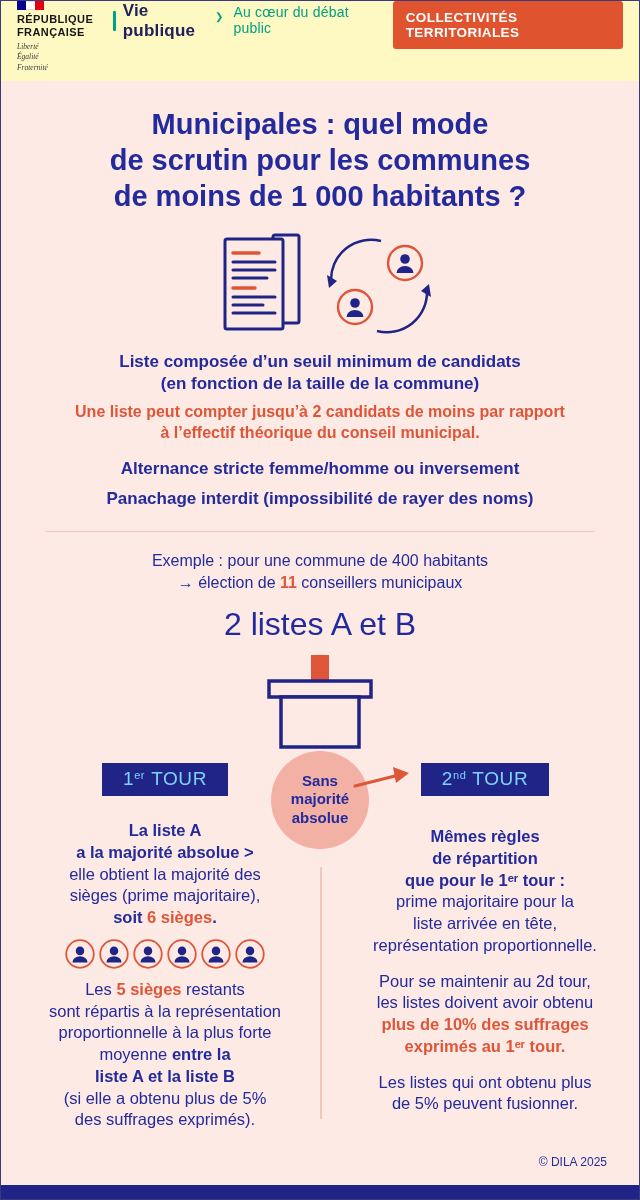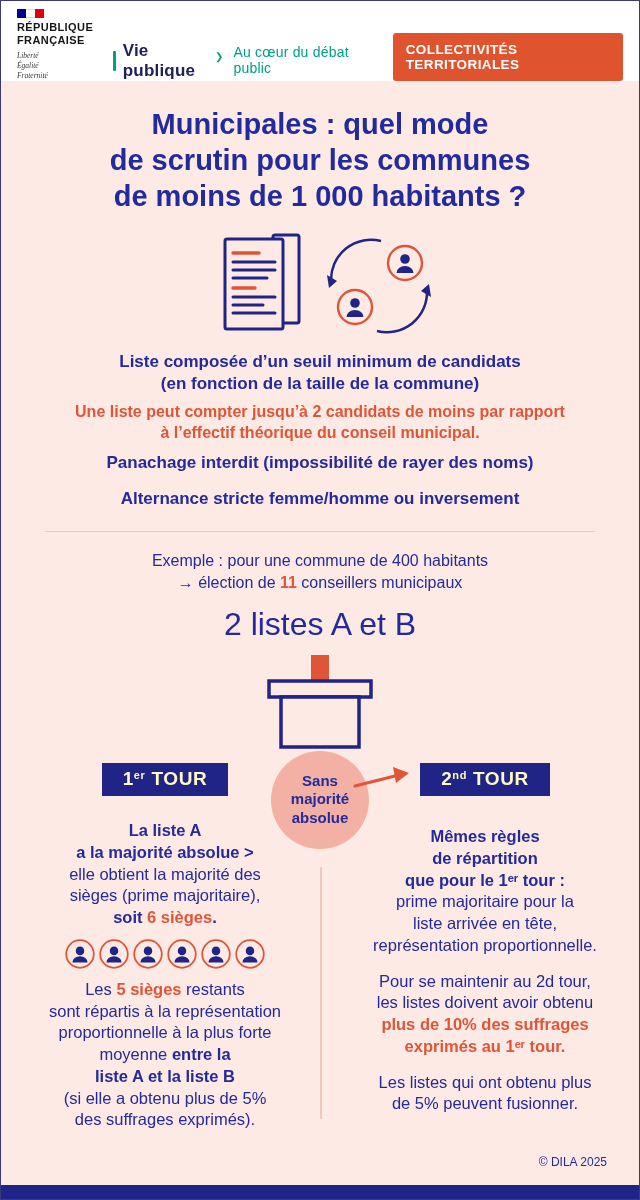--- a/index.html
+++ b/index.html
@@ -3,21 +3,21 @@
 <meta charset="utf-8">
 <style>
   html,body{margin:0;padding:0;background:#e8e8e8;}
   .page{
     width:640px;height:1200px;margin:0 auto;position:relative;overflow:hidden;
     background:#fdeae4;box-sizing:border-box;border:1px solid #3a3a7a;
     font-family:"Liberation Sans","DejaVu Sans",sans-serif;color:#232a9c;
   }
   .pre{white-space:pre-line;}
   
-  .topbar{background:#ffffff;height:80px;display:flex;align-items:flex-end;padding:0 16px;gap:20px;}
+  .topbar{background:#fef9c3;height:80px;display:flex;align-items:flex-start;padding:0 16px;gap:20px;}
   .gov-logo{display:flex;flex-direction:column;line-height:1;}
   .flag{display:flex;width:27px;height:9px;margin-bottom:3px;}
   .flag span{flex:1;display:block;}
   .f-b{background:#000091;}.f-w{background:#ffffff;border-top:1px solid #ddd;border-bottom:1px solid #ddd;}
   .f-r{background:#e1000f;}
   .gov-name{font-weight:bold;color:#161616;font-size:11px;letter-spacing:.4px;line-height:1.15;}
   .gov-motto{font-family:"Liberation Serif","DejaVu Serif",serif;font-style:italic;font-size:7.5px;color:#3a3a3a;line-height:1.35;margin-top:4px;}
   .vp-logo{display:flex;flex-direction:row;justify-content:center;}
   .vp-row{display:flex;align-items:center;}
   .vp-mark{width:3px;height:20px;background:#00a183;margin-right:7px;border-radius:1px;}
@@ -36,21 +36,21 @@
   .example{font-size:16px;line-height:1.35;margin:18px 18px 0;}
   .coral{color:#df5538;}
   .b{font-weight:bold;}
   .lists-title{font-size:32px;font-weight:normal;margin:12px 0 12px;}
   .ballot-wrap{margin-top:8px;}
   
   .tours{position:relative;display:flex;justify-content:space-between;padding:0 18px;margin-top:6px;min-height:380px;text-align:center;}
   .col{position:relative;z-index:2;}
   .col-left{width:292px;}
   .col-right{width:272px;}
-  .tour-badge{display:inline-block;background:#1f2486;color:#fef9c3;font-weight:bold;font-size:19px;
+  .tour-badge{display:inline-block;background:#1f2486;color:#7dd3fc;font-weight:normal;font-size:19px;
     letter-spacing:.6px;padding:5px 21px 6px;}
   .tour-badge sup{font-size:11px;position:relative;top:1px;}
   .tour-badge .lbl{margin-left:6px;}
   .prose{font-size:16.5px;line-height:1.32;margin:0;white-space:pre-line;}
   .col-left .prose.p1{margin-top:24px;}
   .col-left .prose.p2{margin-top:4px;}
   .col-right .prose.p1{margin-top:30px;}
   .col-right .prose.p2,.col-right .prose.p3{margin-top:14px;}
   .seats{display:flex;justify-content:center;gap:2px;margin:9px 0 5px;}
   .circle{position:absolute;left:calc(50% - 49px);top:-12px;width:98px;height:98px;border-radius:50%;
@@ -125,22 +125,22 @@
           <circle cx="30" cy="68" r="4.8" fill="#1f2486"></circle>
           <path d="M21.5 82 a8.5 7 0 0 1 17 0 Z" fill="#1f2486"></path>
         </g>
       </svg>
     </div>
 
     <p class="rule pre">Liste composée d’un seuil minimum de candidats
 (en fonction de la taille de la commune)</p>
     <p class="note pre">Une liste peut compter jusqu’à 2 candidats de moins par rapport
 à l’effectif théorique du conseil municipal.</p>
+    <p class="rule" style="margin-top:14px;">Alternance stricte femme/homme ou inversement</p>
     <p class="rule">Panachage interdit (impossibilité de rayer des noms)</p>
-    <p class="rule" style="margin-top:14px;">Alternance stricte femme/homme ou inversement</p>
 
     <hr class="hdivider">
 
     <p class="example"><span class="pre">Exemple : pour une commune de 400 habitants</span><br><span>→ élection de </span><span class="coral b">11</span><span> conseillers municipaux</span></p>
 
     <h2 class="lists-title">2 listes A et B</h2>
 
     <div class="ballot-wrap">
       <svg width="130" height="98" viewBox="0 0 130 98">
         <rect x="56" y="0" width="18" height="27" fill="#df5538"></rect>

